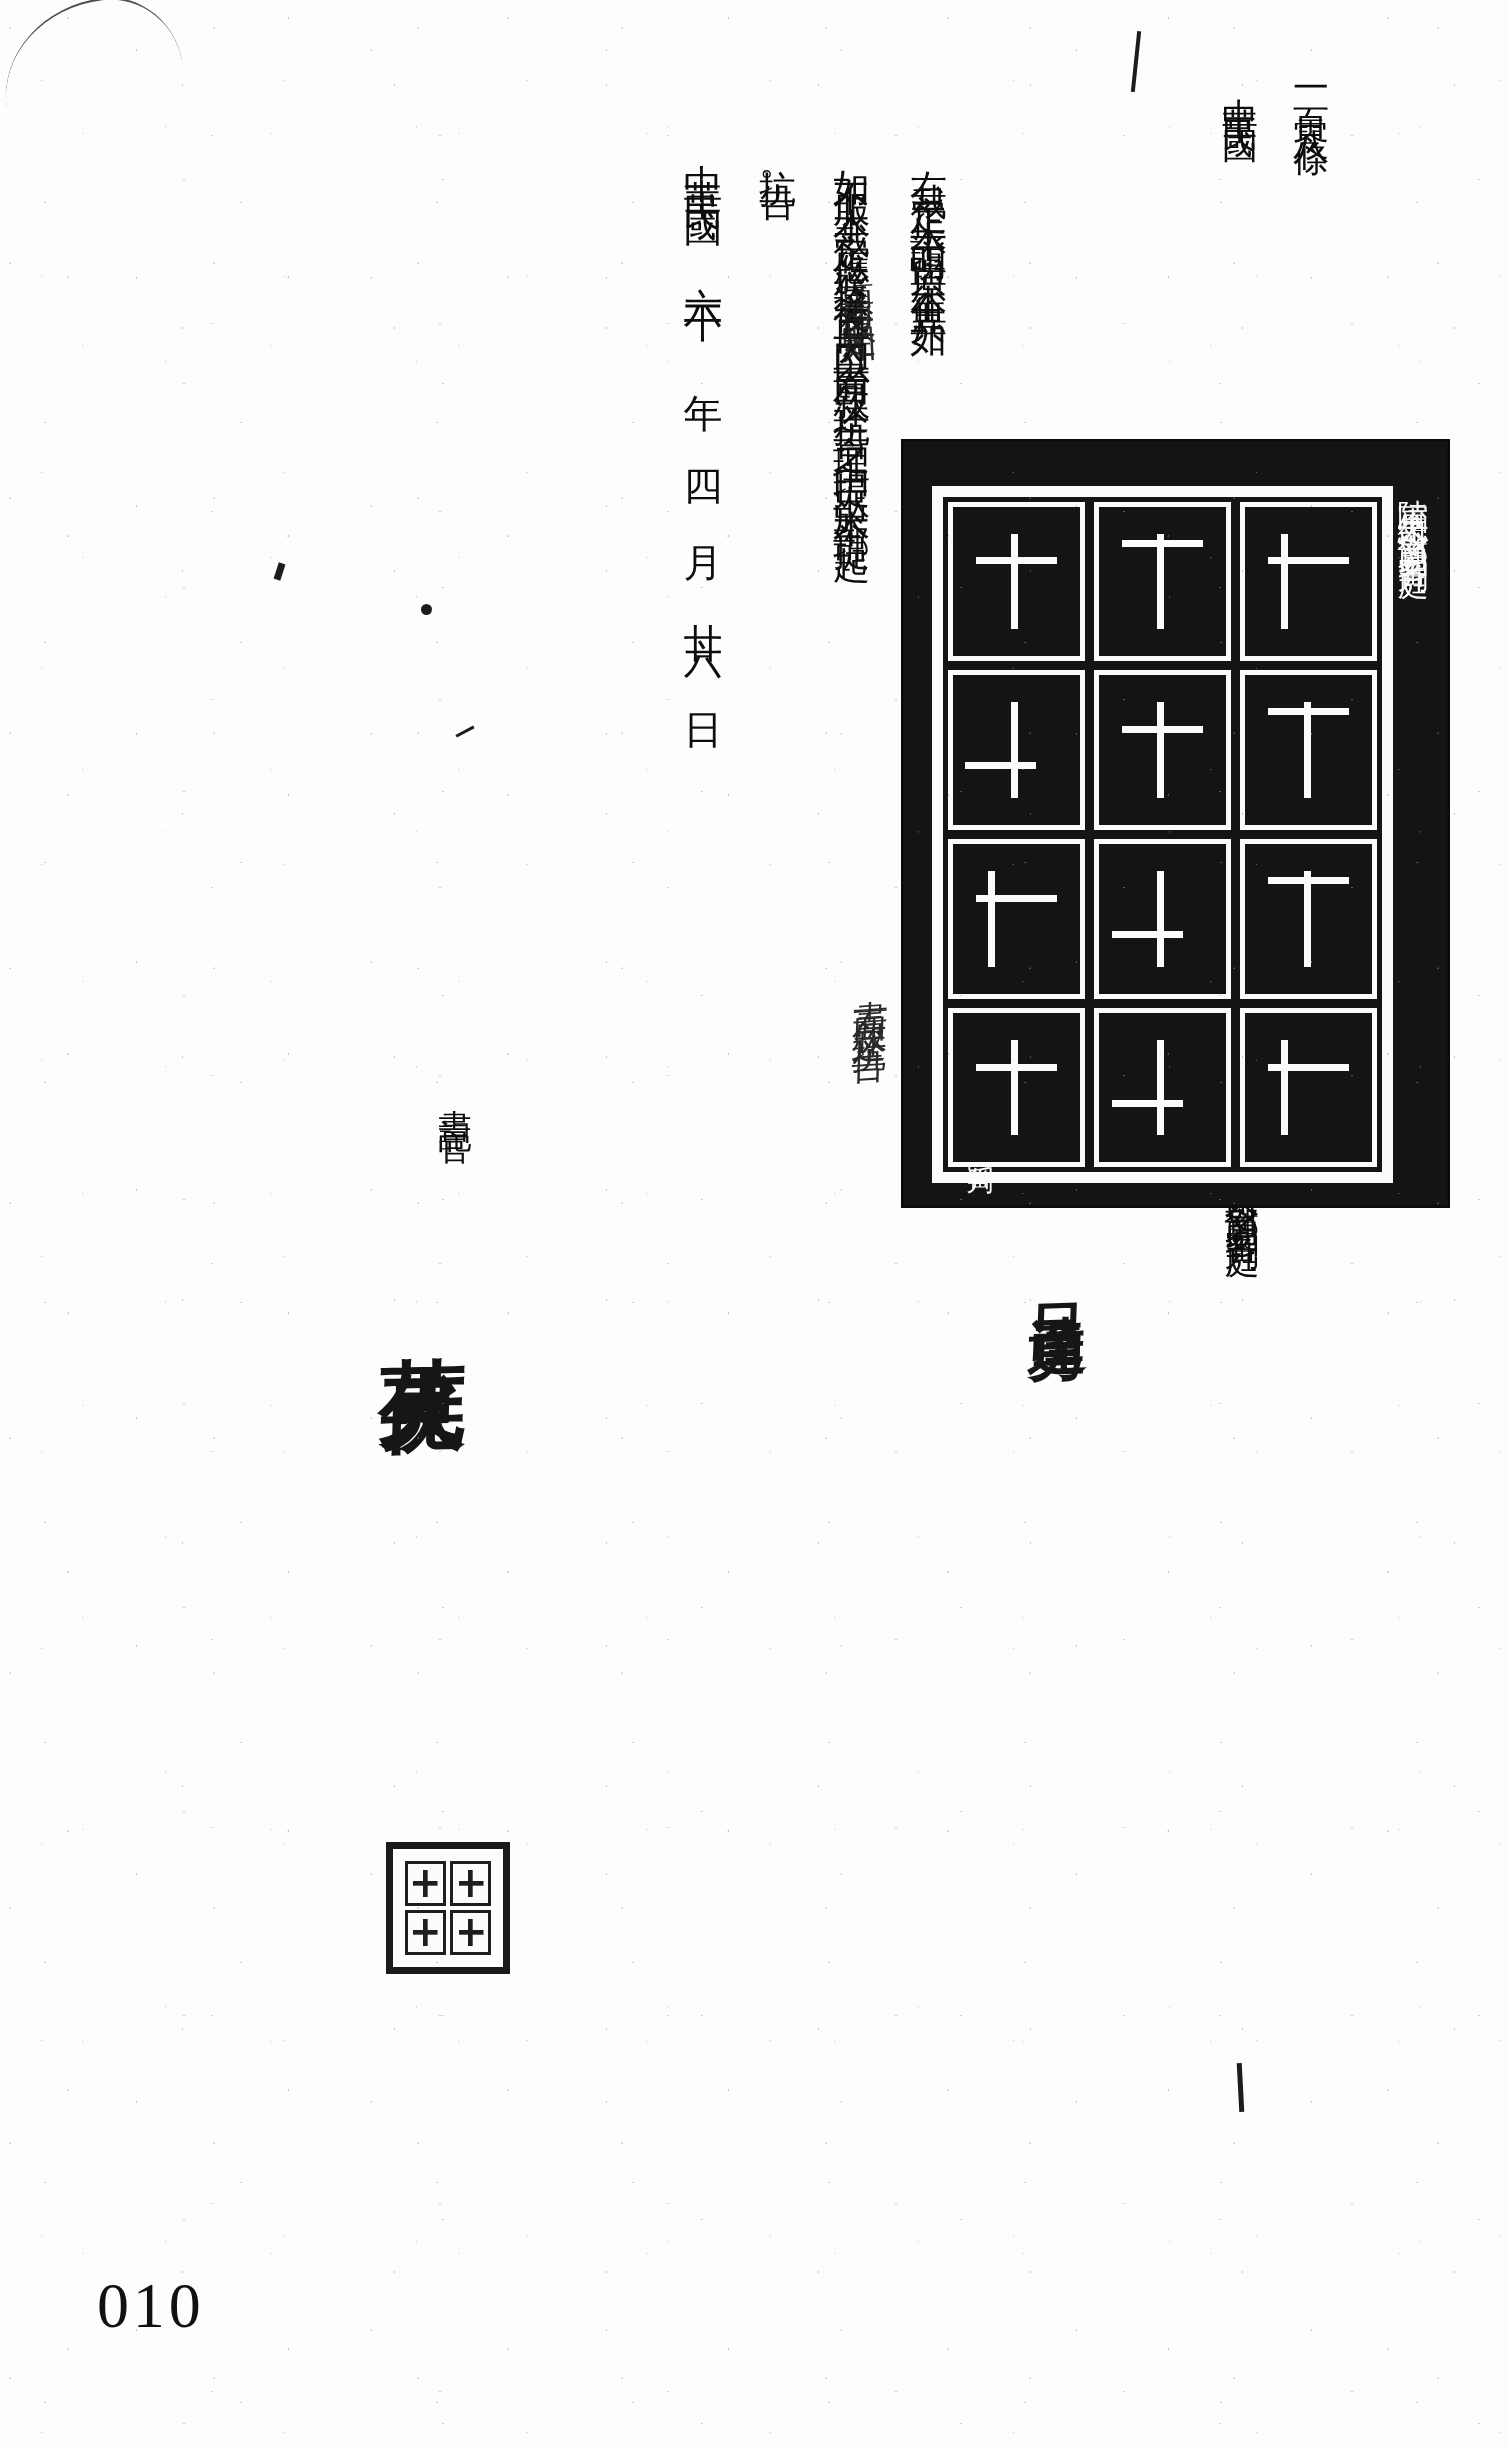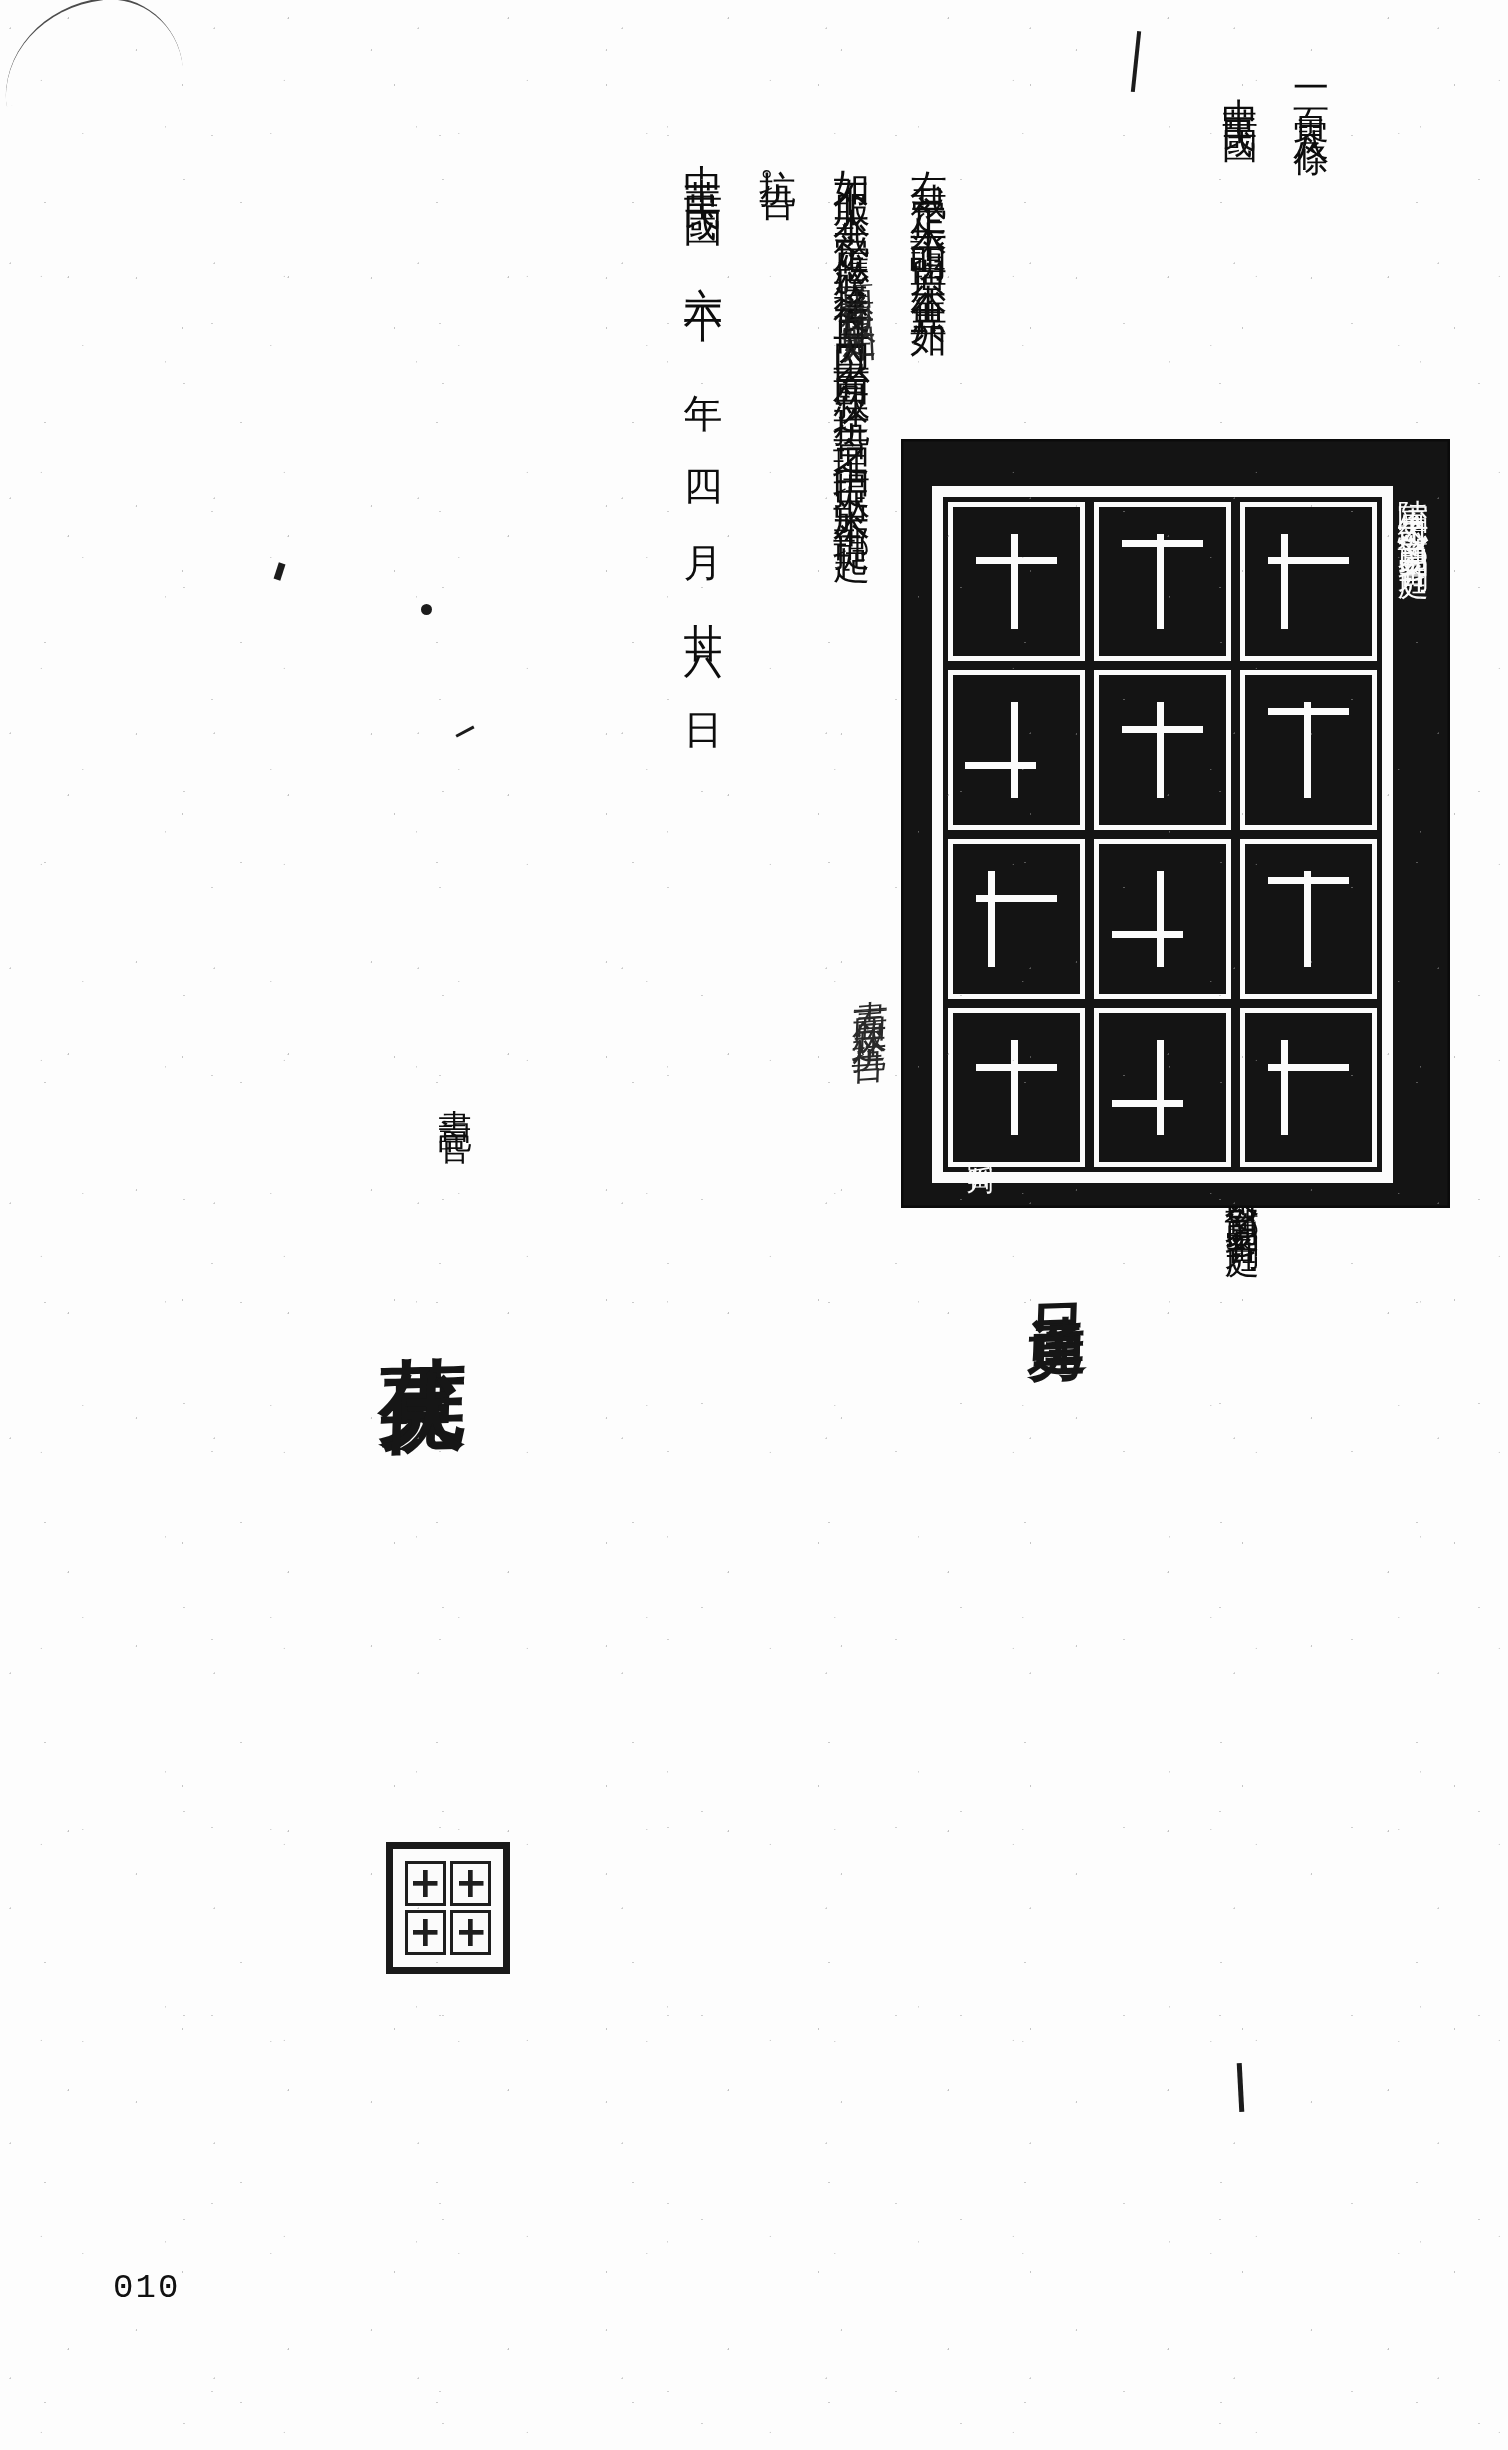--- a/index.html
+++ b/index.html
@@ -207,24 +207,24 @@
     top: 1436px; left: 94px; width: 180px; height: 94px;
     background: none;
     border-top: 2.4px solid #202020;
     border-radius: 60% 40% 0 0 / 100% 80% 0 0;
     transform: rotate(-7deg);
     opacity: 0.8;
   }
 
   .page-number {
     position: absolute;
-    left: 113px;
+    left: 97px;
     top: 2269px;
-    font-family: Liberation Mono, monospace;
-    font-size: 34px;
+    font-family: Liberation Serif, serif;
+    font-size: 64px;
     letter-spacing: 0.06em;
     color: #111;
   }
 </style>
 </head>
 <body>
 
 <div id="page">
 
   <div class="vcol c-article">一百零八條</div>

